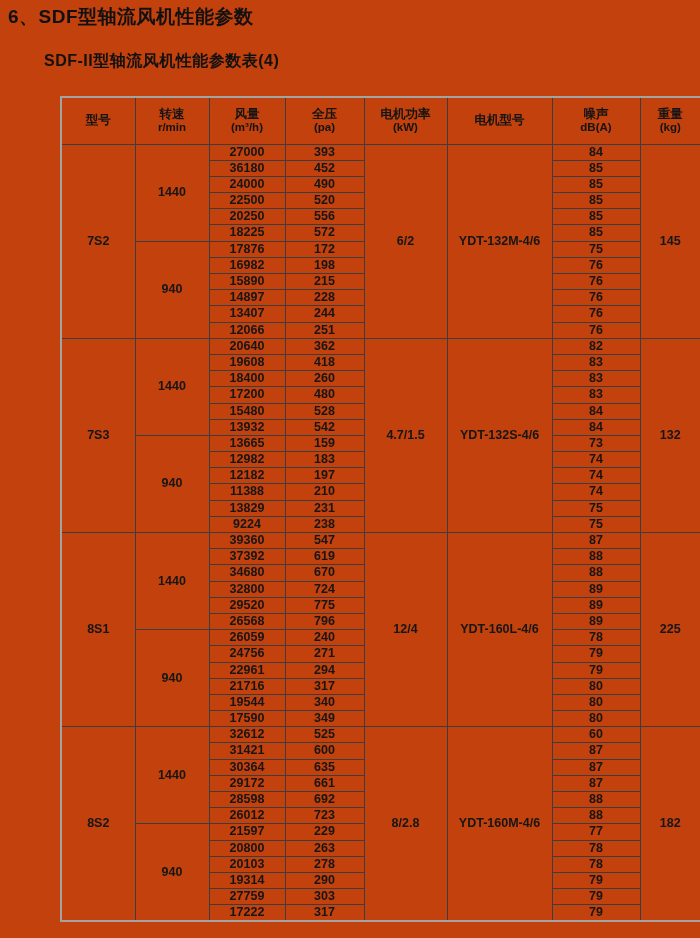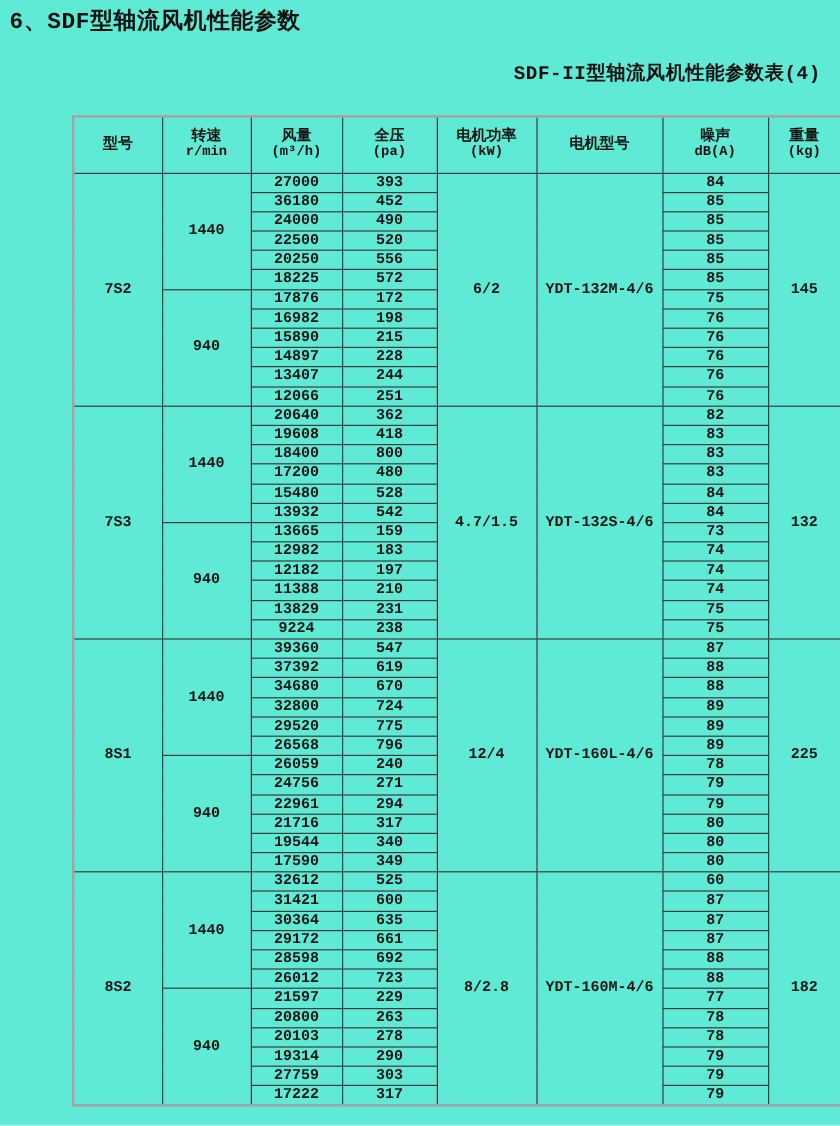--- a/index.html
+++ b/index.html
@@ -1,25 +1,25 @@
 <!DOCTYPE html>
 <html><head>
 <meta charset="utf-8">
 <style>
   html, body { margin:0; padding:0; background:#ffffff; }
   .page {
-    position:relative; width:700px; height:938px; background:#5eead4;
-    font-family:Liberation Mono, monospace; color:#141414; overflow:hidden;
+    position:relative; width:700px; height:938px; background:#c2410c;
+    font-family:Liberation Sans, sans-serif; color:#141414; overflow:hidden;
   }
   .doc-title {
     position:absolute; left:8px; top:4px; margin:0;
     font-size:19px; font-weight:bold; letter-spacing:0.5px; color:#111;
   }
   .table-title {
-    position:absolute; left:44px; top:51px; width:640px; text-align:right;
+    position:absolute; left:44px; top:51px; width:640px; text-align:left;
     font-size:16px; font-weight:bold; letter-spacing:0.5px; color:#111;
   }
   table.spec-table {
     position:absolute; left:60px; top:96px; width:640px;
     border-collapse:collapse; table-layout:fixed;
     border:2px solid #a3a3a3;
   }
   .spec-table th, .spec-table td {
     border:1px solid #3d3d3d; padding:0; text-align:center; vertical-align:middle;
     line-height:1.05; overflow:hidden;
@@ -171,21 +171,21 @@
           <td class="noise">82</td>
           <td class="weight" rowspan="12">132</td>
         </tr>
         <tr>
           <td class="flow">19608</td>
           <td class="pressure">418</td>
           <td class="noise">83</td>
         </tr>
         <tr>
           <td class="flow">18400</td>
-          <td class="pressure">800</td>
+          <td class="pressure">260</td>
           <td class="noise">83</td>
         </tr>
         <tr>
           <td class="flow">17200</td>
           <td class="pressure">480</td>
           <td class="noise">83</td>
         </tr>
         <tr>
           <td class="flow">15480</td>
           <td class="pressure">528</td>

